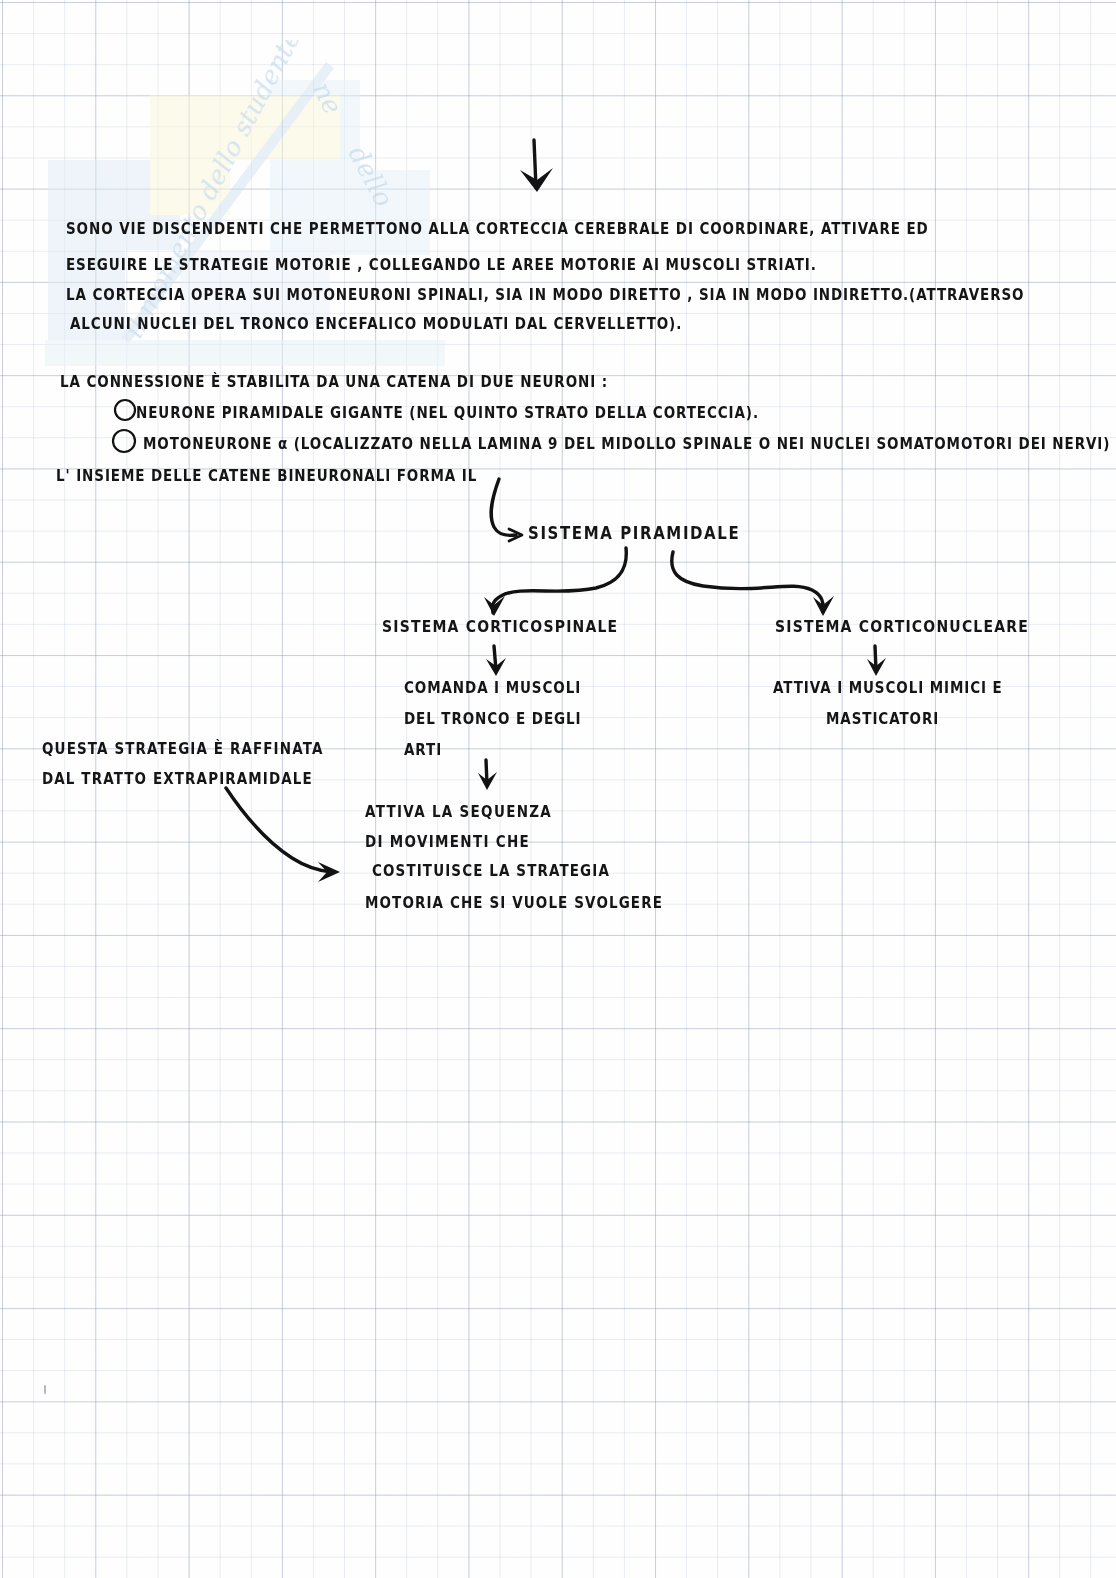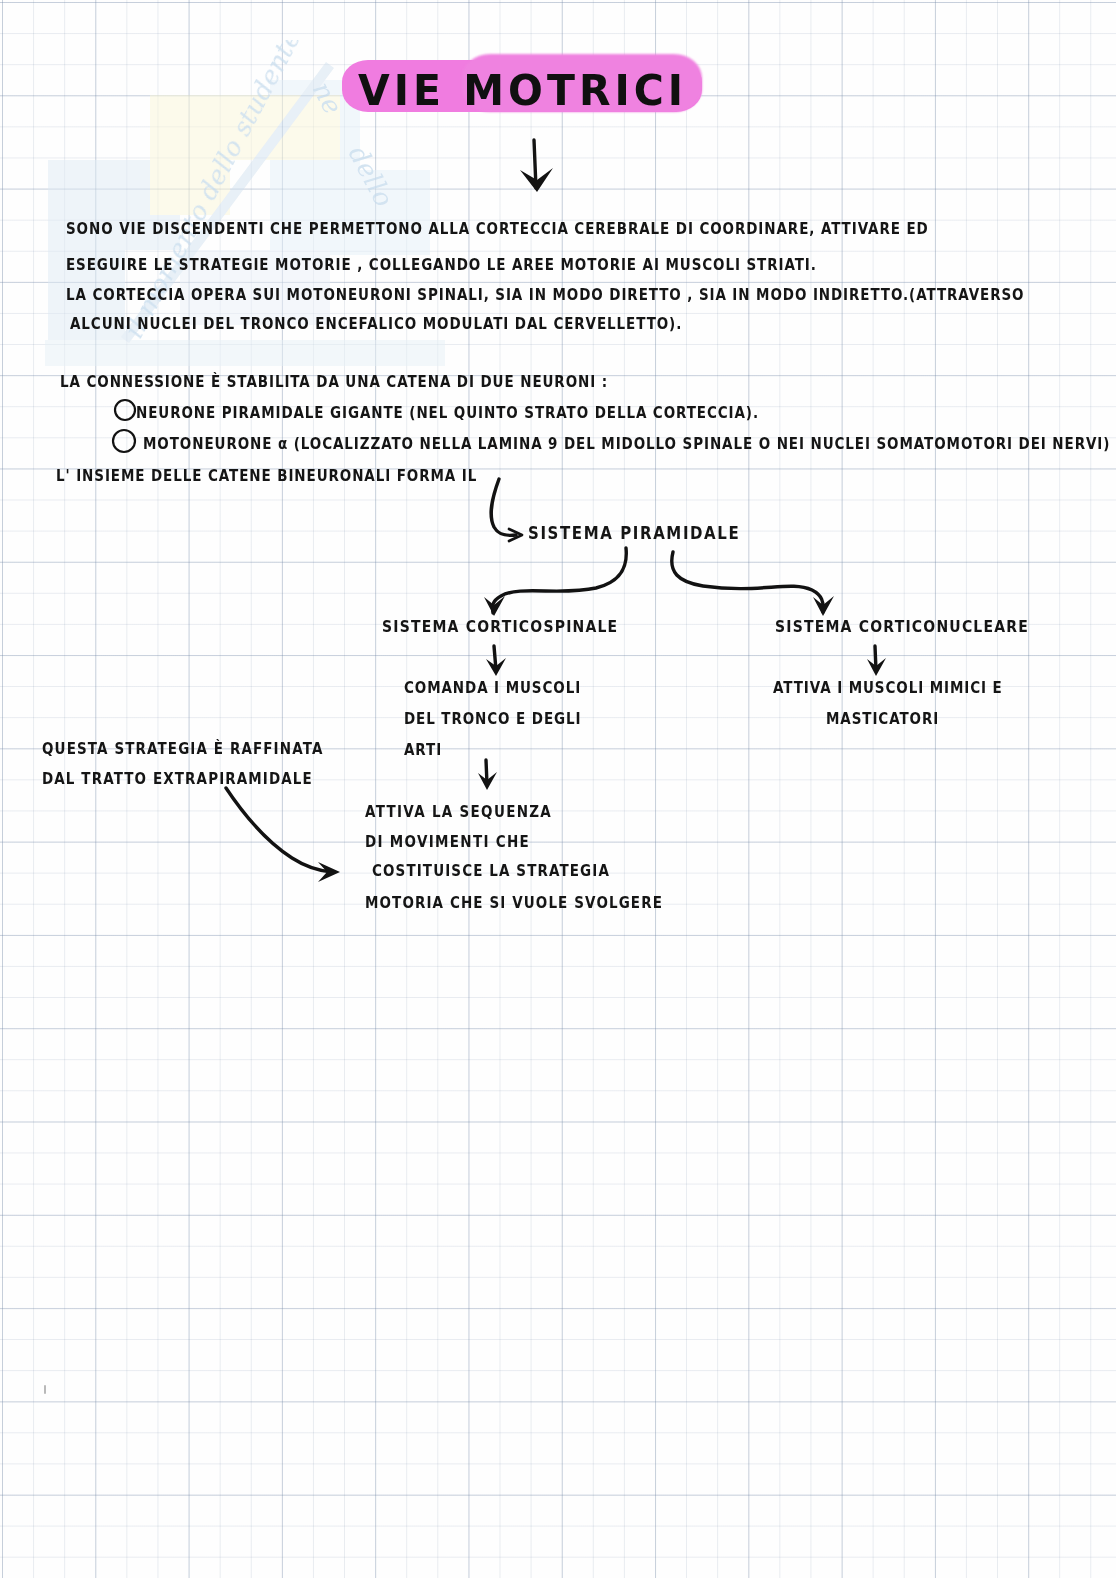--- a/index.html
+++ b/index.html
@@ -140,25 +140,20 @@
       <rect x="15" y="300" width="400" height="26" fill="#e6eef6"></rect>
       <path d="M 300 25 L 95 300" stroke="#cfe0ee" stroke-width="10" fill="none"></path>
     </g>
     <g fill="#c7dced" font-family="DejaVu Serif, serif" font-style="italic" font-size="26" opacity="0.9">
       <text transform="translate(282,48) rotate(62)">ne</text>
       <text transform="translate(318,112) rotate(62)">dello</text>
       <text transform="translate(110,300) rotate(-62)">il momento dello studente</text>
     </g>
   </svg>
 
-  <div id="title-wrap">
-    <div id="title-hl"></div>
-    <div id="title-hl2"></div>
-    <span id="title-text">VIE MOTRICI</span>
-  </div>
 
   <div class="hw" style="left:66px; top:222px;">SONO  VIE  DISCENDENTI  CHE  PERMETTONO  ALLA  CORTECCIA   CEREBRALE  DI   COORDINARE,  ATTIVARE  ED</div>
   <div class="hw" style="left:66px; top:258px;">ESEGUIRE  LE   STRATEGIE  MOTORIE ,  COLLEGANDO  LE  AREE  MOTORIE  AI  MUSCOLI  STRIATI.</div>
   <div class="hw" style="left:66px; top:288px;">LA  CORTECCIA  OPERA  SUI  MOTONEURONI  SPINALI,  SIA   IN   MODO  DIRETTO ,  SIA   IN  MODO  INDIRETTO.(ATTRAVERSO</div>
   <div class="hw" style="left:70px; top:317px;">ALCUNI  NUCLEI   DEL  TRONCO  ENCEFALICO  MODULATI  DAL   CERVELLETTO).</div>
 
   <div class="hw" style="left:60px; top:375px;">LA  CONNESSIONE  È  STABILITA  DA  UNA  CATENA  DI  DUE  NEURONI :</div>
 
   <div class="hw" style="left:136px; top:406px;">NEURONE  PIRAMIDALE  GIGANTE (NEL  QUINTO  STRATO  DELLA  CORTECCIA).</div>
   <div class="hw" style="left:143px; top:437px;">MOTONEURONE  α  (LOCALIZZATO  NELLA  LAMINA  9  DEL  MIDOLLO  SPINALE  O  NEI  NUCLEI  SOMATOMOTORI  DEI  NERVI)</div>

